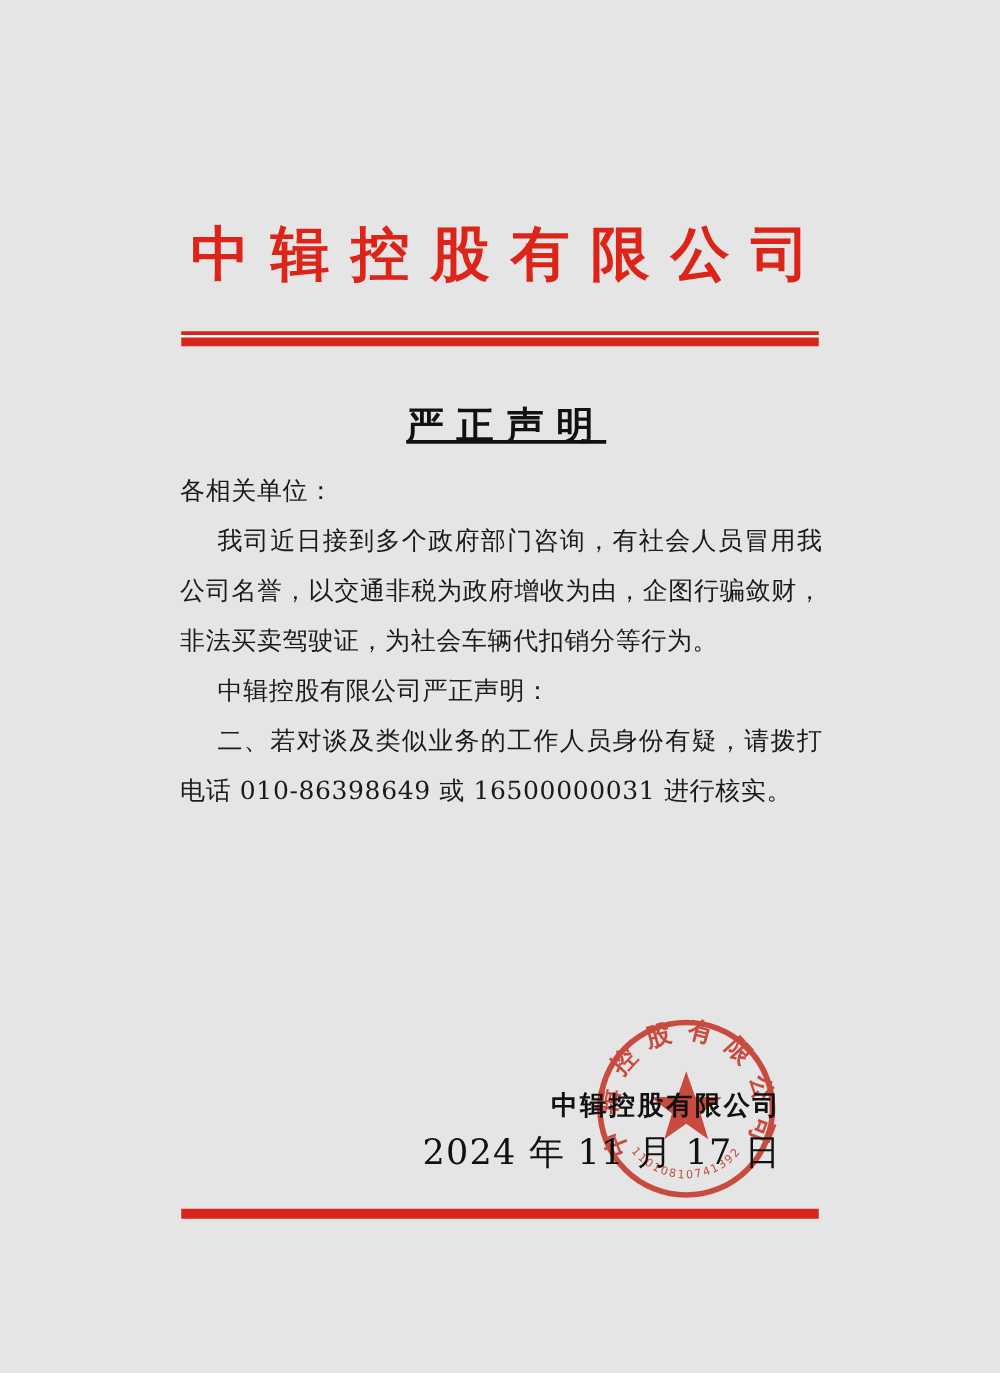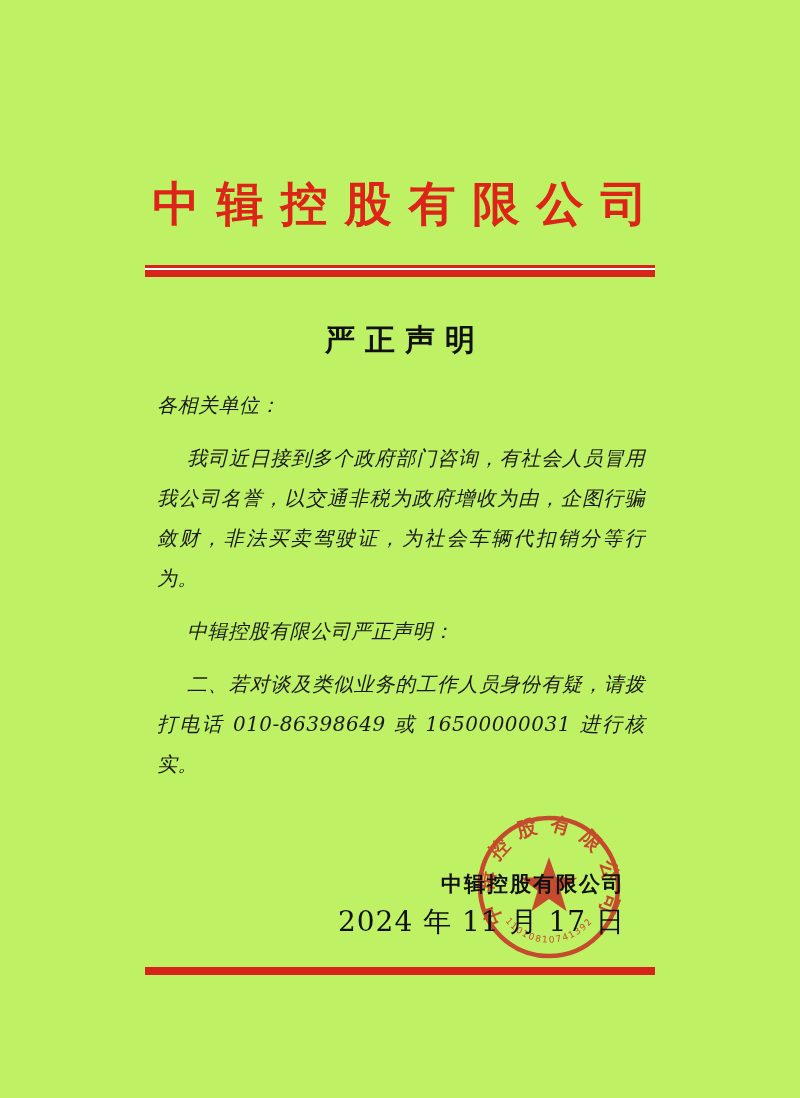--- a/index.html
+++ b/index.html
@@ -1,44 +1,44 @@
 <!DOCTYPE html>
 <html><head>
 <meta charset="utf-8">
 <style>
   html,body{margin:0;padding:0;background:#ffffff;}
   .page{
-    position:relative;width:800px;height:1098px;background:#bef264;
+    position:relative;width:800px;height:1098px;background:#e5e5e5;
     overflow:hidden;font-family:"DejaVu Serif", serif;color:#1a1a1a;
   }
   
   .letterhead-name{
     position:absolute;top:168px;left:0;width:100%;
     text-align:center;margin:0;
     font-family:"DejaVu Sans", sans-serif;font-weight:900;
     font-size:47px;line-height:72px;letter-spacing:17px;text-indent:17px;
     color:#dc2418;white-space:nowrap;
   }
   .rule-double{position:absolute;left:145px;width:510px;top:265px;}
   .rule-double .thin{height:3px;background:#d8251b;}
   .rule-double .gap{height:2px;background:#ffffff;}
   .rule-double .thick{height:7px;background:#d8251b;}
   
   .doc-title{
     position:absolute;top:320px;left:0;width:100%;margin:0;
     text-align:center;font-size:30px;font-weight:bold;
-    letter-spacing:10px;text-indent:10px;color:#111111;
+    letter-spacing:10px;text-indent:10px;color:#111111;text-decoration:underline;
   }
   
   .body-text{
     position:absolute;left:144px;top:372px;width:514px;
     font-size:20px;line-height:40px;letter-spacing:0.5px;
     text-align:justify;
   }
-  .body-text p{margin:13px;font-style:italic;}
+  .body-text p{margin:0;}
   .para{text-indent:30px;}
   .closing{text-indent:26px;}
   
   .sign-block{
     position:absolute;right:175px;top:868px;z-index:3;text-align:right;
   }
   .sign-company{
     font-size:21px;font-weight:bold;line-height:32px;letter-spacing:2px;
     color:#111111;white-space:nowrap;
   }

